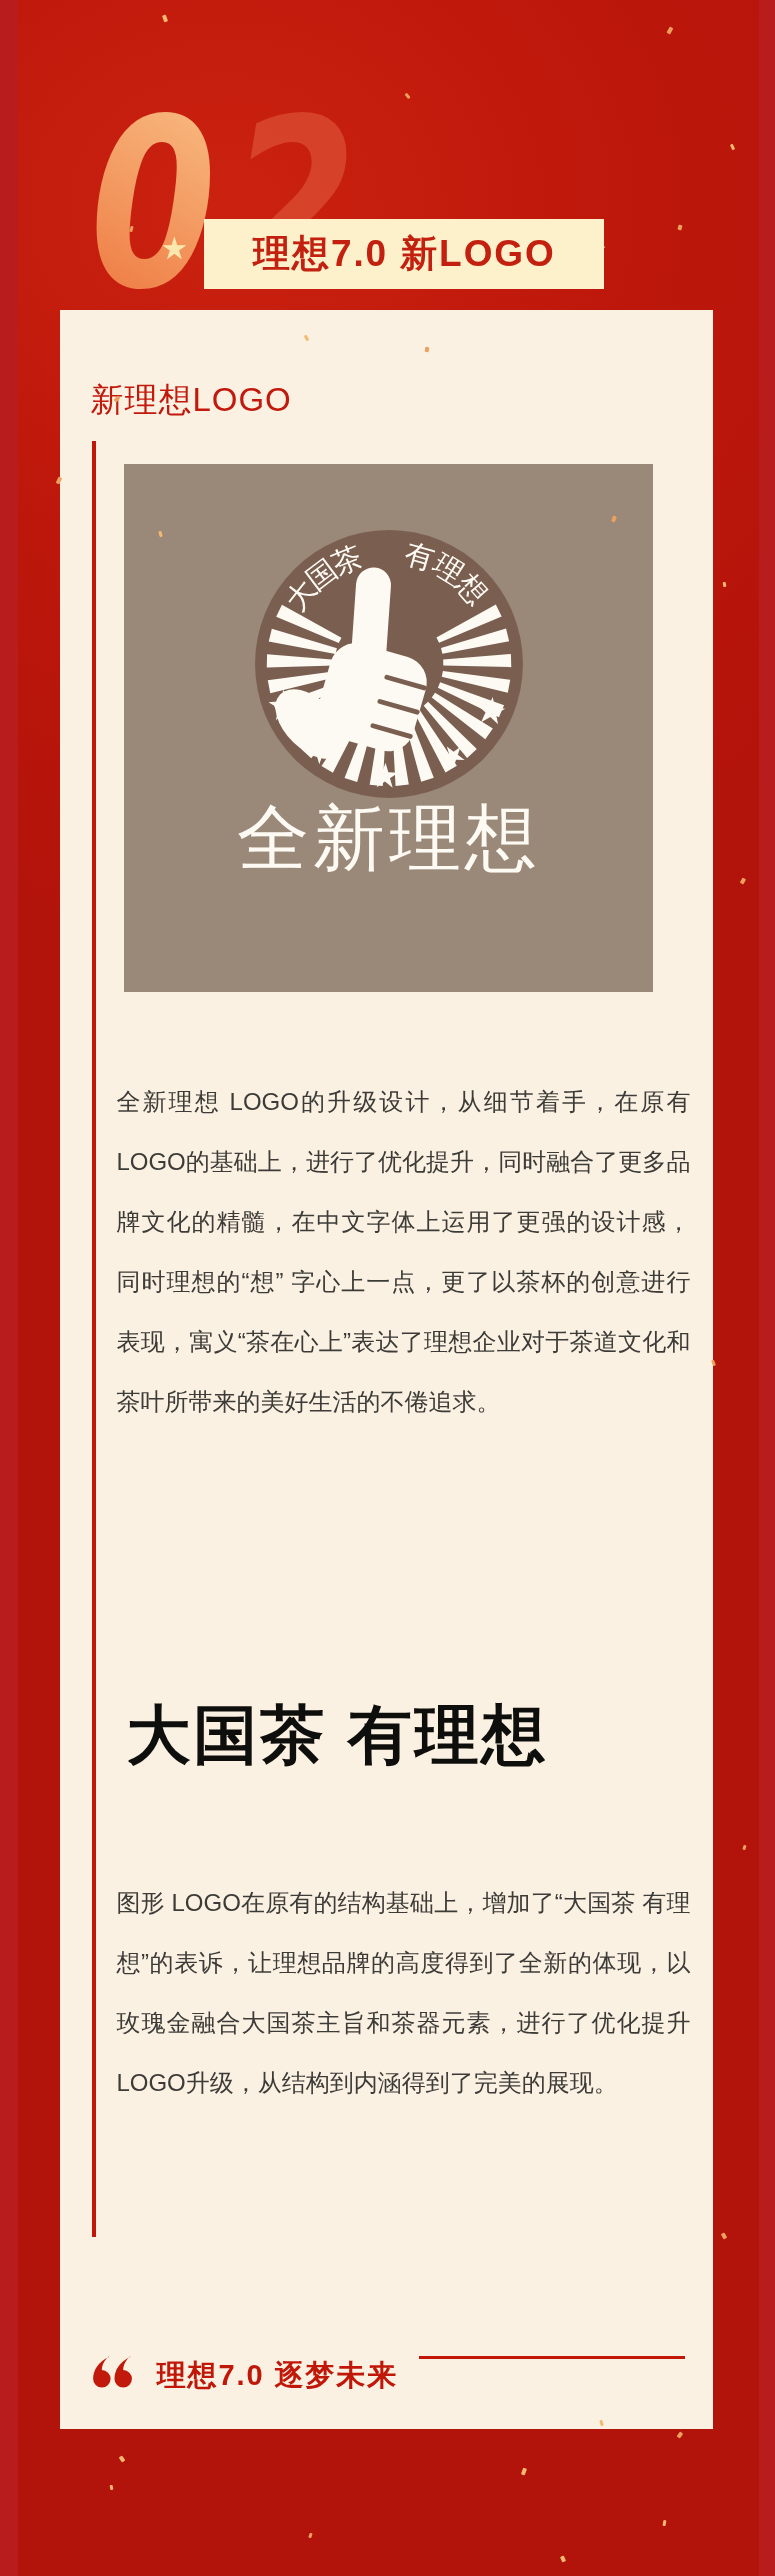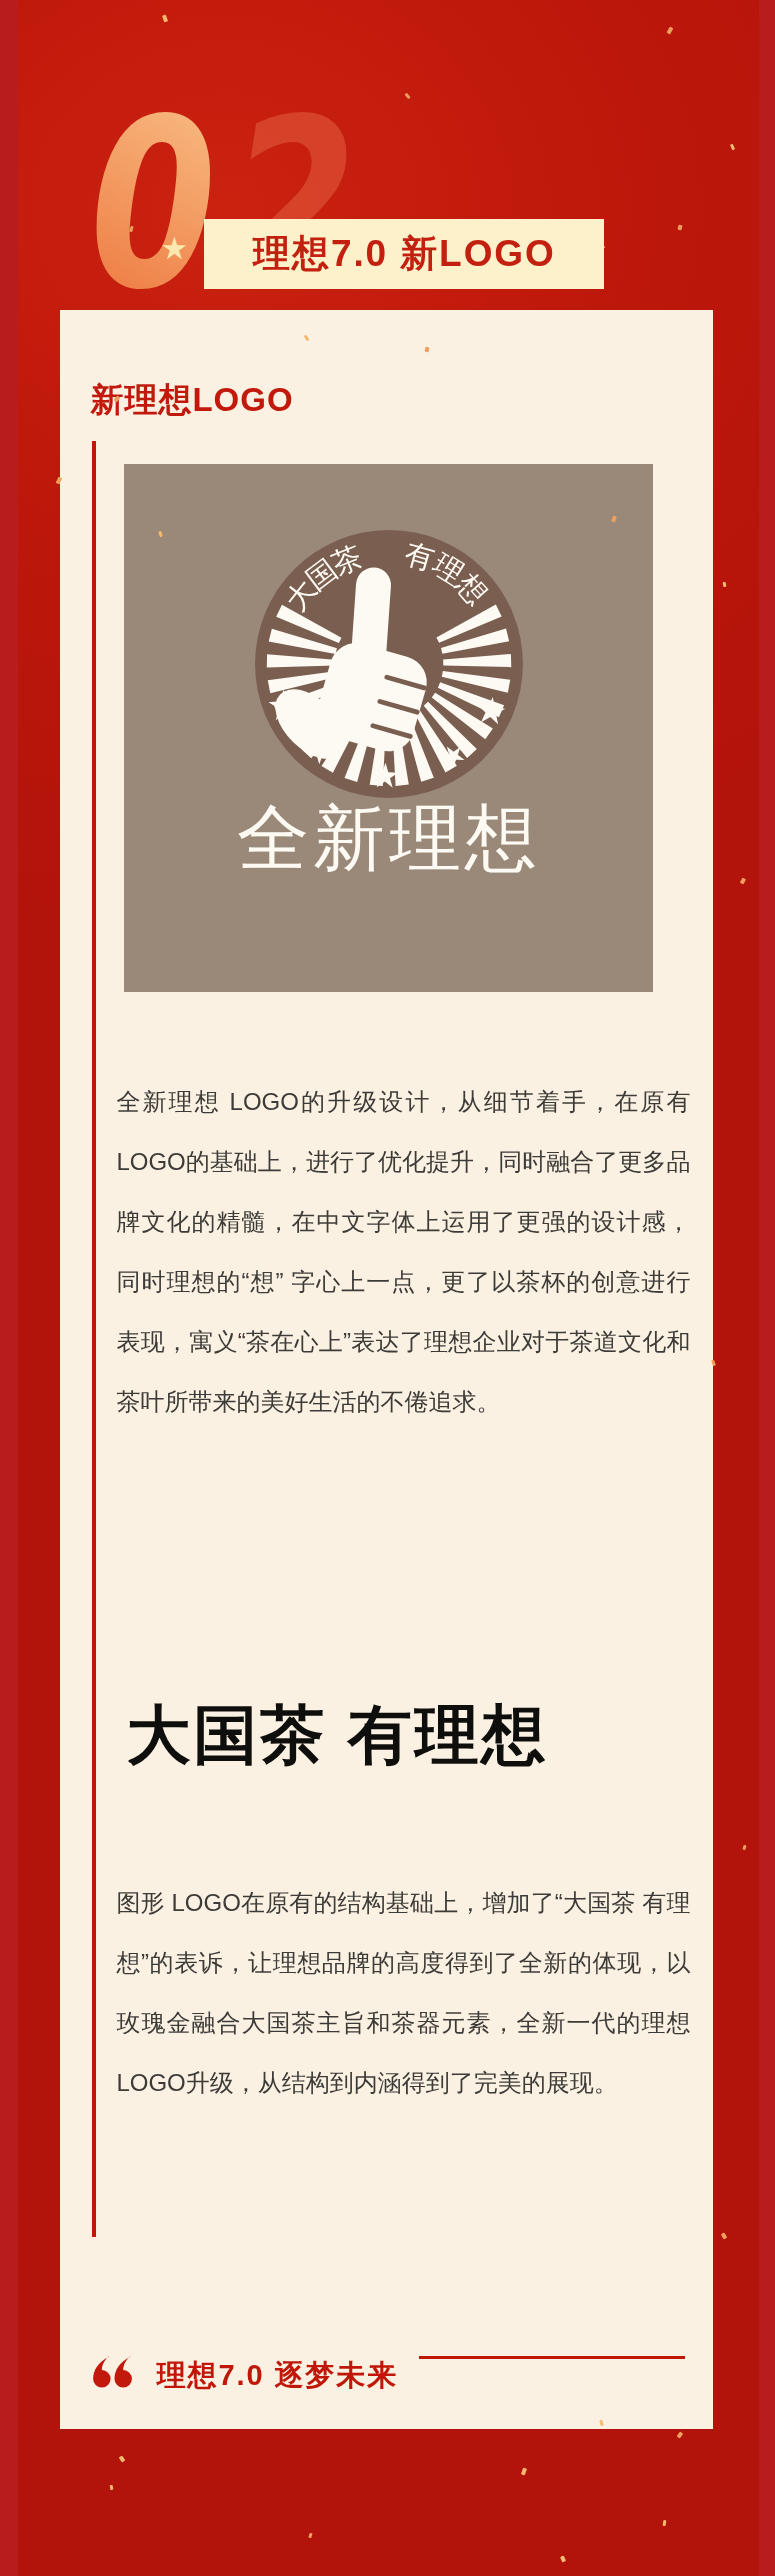--- a/index.html
+++ b/index.html
@@ -14,21 +14,21 @@
   .bignum .d0{color:#f49d62;background:linear-gradient(205deg,#f9c288 4%,#ee7a42 88%);
         -webkit-background-clip:text;background-clip:text;-webkit-text-fill-color:transparent;}
   .bignum .d1{color:rgba(252,158,112,0.28);}
   .star{position:absolute;line-height:1;}
   
   .banner{position:absolute;left:186px;top:219px;width:400px;height:70px;background:#fcf1cb;
         display:flex;align-items:center;justify-content:center;}
   .banner span{color:#c3200f;font-size:37px;font-weight:bold;letter-spacing:1.9px;}
   
   .card{position:absolute;left:42px;top:310px;width:653px;height:2119px;background:#faf1e2;}
-  .card-heading{position:absolute;left:30px;top:68px;font-size:33px;font-weight:bold;color:#c2190d;
+  .card-heading{position:absolute;left:30px;top:68px;font-size:33px;font-weight:normal;color:#c2190d;
         letter-spacing:1px;}
   .vline{position:absolute;left:32px;top:131px;width:3.9px;height:1796px;background:#c11708;}
   
   .logo{position:absolute;left:64px;top:154px;width:529px;height:528px;background:#9a8979;}
   .logo svg{position:absolute;left:0;top:0;}
   .brand-name{position:absolute;left:0;top:336px;width:100%;text-align:center;color:#fdfaf4;
         font-family:"Liberation Serif", serif;font-size:72px;letter-spacing:3.9px;line-height:1.1;}
   .brand-sub{position:absolute;left:0;top:438px;width:100%;text-align:center;color:#fdfaf4;
         font-size:21.3px;letter-spacing:9.7px;line-height:1.1;}
   
@@ -116,21 +116,21 @@
             <text transform="rotate(48 273 206)" x="273" y="101">想</text>
           </g>
         </svg>
         <div class="brand-name">全新理想</div>
       </div>
 
       <div class="para p1">全新理想 LOGO的升级设计，从细节着手，在原有LOGO的基础上，进行了优化提升，同时融合了更多品牌文化的精髓，在中文字体上运用了更强的设计感，同时理想的“想” 字心上一点，更了以茶杯的创意进行表现，寓义“茶在心上”表达了理想企业对于茶道文化和茶叶所带来的美好生活的不倦追求。</div>
 
       <div class="headline">大国茶 有理想</div>
 
-      <div class="para p2">图形 LOGO在原有的结构基础上，增加了“大国茶 有理想”的表诉，让理想品牌的高度得到了全新的体现，以玫瑰金融合大国茶主旨和茶器元素，全新一代的理想 LOGO升级，从结构到内涵得到了完美的展现。</div>
+      <div class="para p2">图形 LOGO在原有的结构基础上，增加了“大国茶 有理想”的表诉，让理想品牌的高度得到了全新的体现，以玫瑰金融合大国茶主旨和茶器元素，进行了优化提升 LOGO升级，从结构到内涵得到了完美的展现。</div>
 
       <div class="footer">
         <svg width="43" height="33" viewBox="0 0 44 34">
           <g fill="#c2190d">
             <path d="M17,1 C6.5,6 1,14.5 1,23.5 a9,9 0 1 0 9,-9 c0,-5.5 3,-10.5 7.5,-14.5 z"></path>
             <path d="M39,1 C28.5,6 23,14.5 23,23.5 a9,9 0 1 0 9,-9 c0,-5.5 3,-10.5 7.5,-14.5 z"></path>
           </g>
         </svg>
         <span class="tagline">理想7.0 逐梦未来</span>
         <span class="rule"></span>

